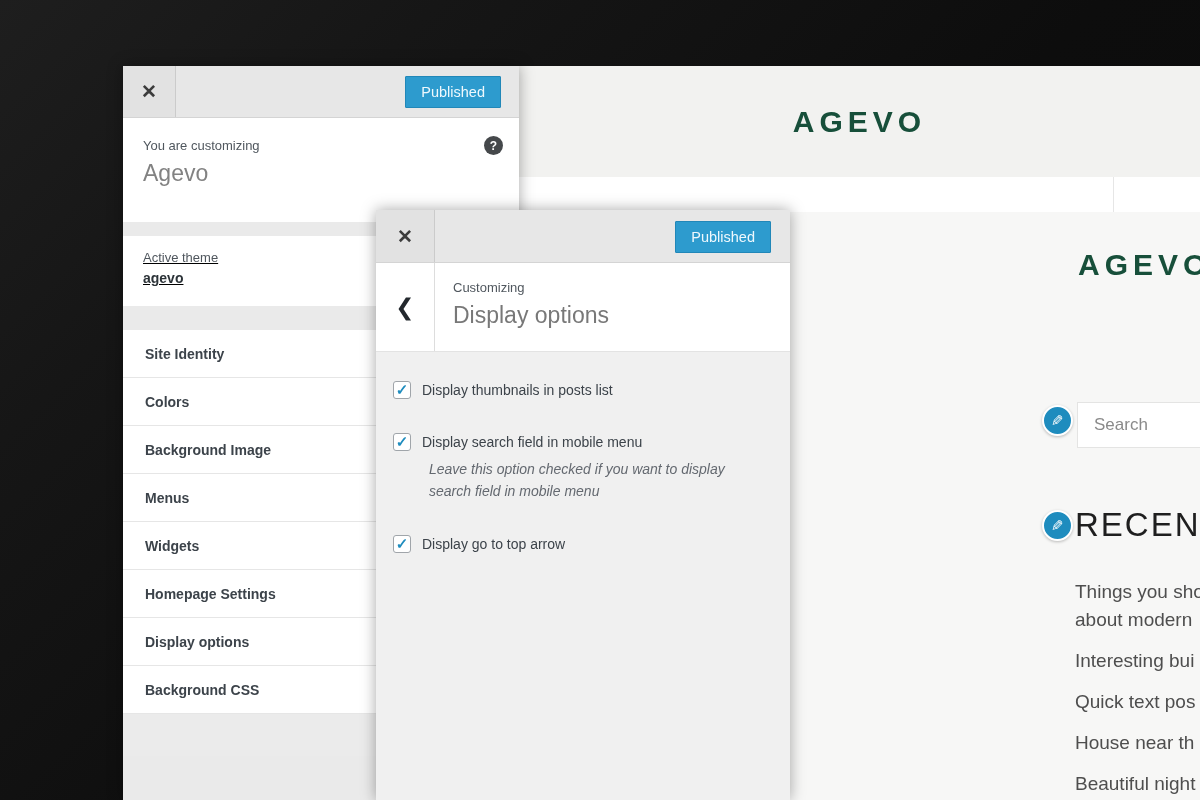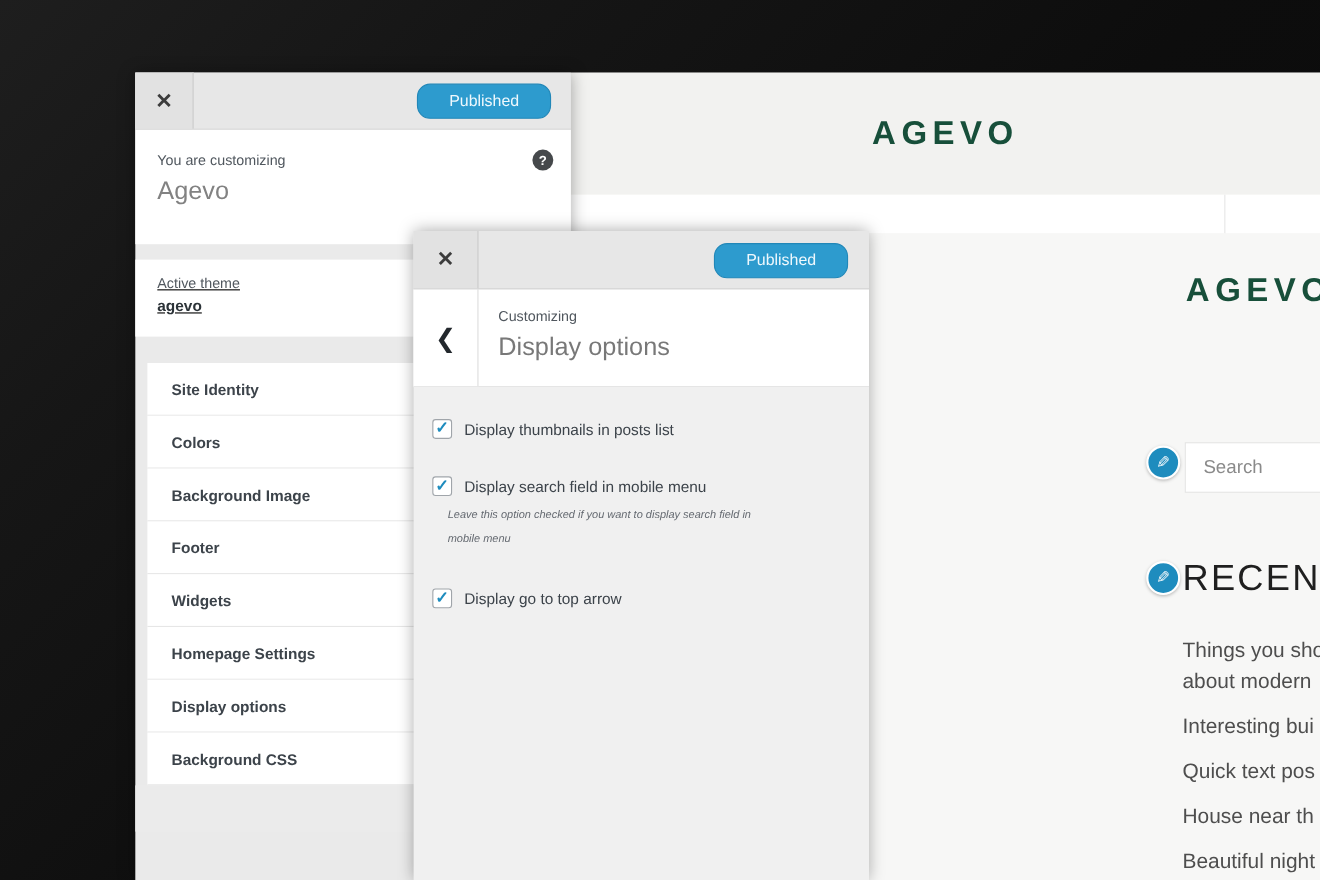--- a/index.html
+++ b/index.html
@@ -33,40 +33,40 @@
   .posts { position:absolute; left:556px; top:366px; width:200px; }
   .post-link { font-size:19px; line-height:28px; color:#4e4e4e; margin-bottom:13px;
     white-space:nowrap; cursor:pointer; }
 
   
   .panel { position:absolute; background:#eaeaea; box-shadow:0 0 14px rgba(0,0,0,.35); }
   .p-header { position:relative; background:#e7e7e7; border-bottom:1px solid #d4d4d4; }
   .close-btn { position:absolute; left:0; top:0; height:100%; background:#e2e2e2;
     border:none; border-right:1px solid #cbcbcb; font-size:19px; font-weight:bold;
     color:#3c3c3c; cursor:pointer; }
-  .pub-btn { position:absolute; height:32px; padding:0 28px; background:#2d9bce;
-    border:1px solid #2187b8; border-radius:12px; color:#eef8fd; font-size:14.5px;
+  .pub-btn { position:absolute; height:32px; padding:0 15px; background:#2d9bce;
+    border:1px solid #2187b8; border-radius:1px; color:#eef8fd; font-size:14.5px;
     cursor:pointer; font-family:"Liberation Sans",sans-serif; }
 
   
   .panel1 { left:123px; top:66px; width:396px; height:734px; }
   .panel1 .p-header { height:52px; }
   .panel1 .close-btn { width:53px; }
   .panel1 .pub-btn { right:18px; top:10px; }
   .info { position:relative; height:104px; background:#ffffff; padding:20px 20px 0 20px; }
   .small-label { font-size:13px; color:#50575e; }
   .info-title { font-size:23px; color:#828282; margin-top:7px; font-weight:400; }
   .help { position:absolute; right:16px; top:18px; width:19px; height:19px; border-radius:50%;
     background:#45484b; color:#ffffff; font-size:12px; font-weight:bold;
     display:flex; align-items:center; justify-content:center; cursor:pointer; }
   .gap14 { height:14px; }
   .gap24 { height:24px; }
   .theme-block { height:70px; background:#ffffff; padding:14px 20px 0 20px;text-decoration:underline; }
   .theme-name { font-size:14px; font-weight:bold; color:#2c3338; margin-top:5px; }
-  .menu { list-style:none;padding-left:11px; }
+  .menu { list-style:none; }
   .menu li { height:48px; line-height:48px; padding-left:22px; background:#ffffff;
     border-bottom:1px solid #e6e6e6; font-size:14px; font-weight:bold; color:#3c434a; cursor:pointer; }
   .sidebar-footer { height:42px; background:#ebebeb; }
 
   
   .panel2 { left:376px; top:210px; width:414px; height:590px; background:#f0f0f0; }
   .panel2 .p-header { height:53px; }
   .panel2 .close-btn { width:59px; }
   .panel2 .pub-btn { right:19px; top:11px; }
   .titlebar { display:flex; height:89px; background:#ffffff; border-bottom:1px solid #e3e3e3; }
@@ -75,21 +75,21 @@
   .tcol { padding:17px 0 0 18px; }
   .section-title { font-size:23px; color:#787878; margin-top:7px; font-weight:400; }
   .options { padding:29px 16px 0 17px; }
   .opt { display:flex; align-items:center; cursor:pointer; }
   .cb { width:18px; height:18px; min-width:18px; background:#ffffff; border:1px solid #a0a5aa;
     border-radius:3px; margin-right:11px; color:#1e8cbe; font-size:15px; font-weight:bold;
     line-height:16px; text-align:center; }
   .olabel { font-size:14px; color:#3c434a; }
   .opt2 { margin-top:34px; }
   .opt3 { margin-top:33px; }
-  .desc { margin:7px 0 0 14px; width:305px; font-style:italic; font-size:10px;
+  .desc { margin:7px 0 0 36px; width:305px; font-style:italic; font-size:14px;
     color:#646970; line-height:22px; }
 </style>
 </head>
 <body>
 
 <div class="stage">
 
   <div class="preview">
     <div class="ph-header">
       <div class="brand">AGEVO</div>
@@ -145,21 +145,21 @@
       <div class="small-label">Active theme</div>
       <div class="theme-name">agevo</div>
     </div>
 
     <div class="gap24"></div>
 
     <ul class="menu">
       <li>Site Identity</li>
       <li>Colors</li>
       <li>Background Image</li>
-      <li>Footer</li>
+      <li>Menus</li>
       <li>Widgets</li>
       <li>Homepage Settings</li>
       <li>Display options</li>
       <li>Background CSS</li>
     </ul>
     <div class="sidebar-footer"></div>
   </div>
 
   <div class="panel panel2">
     <div class="p-header">

